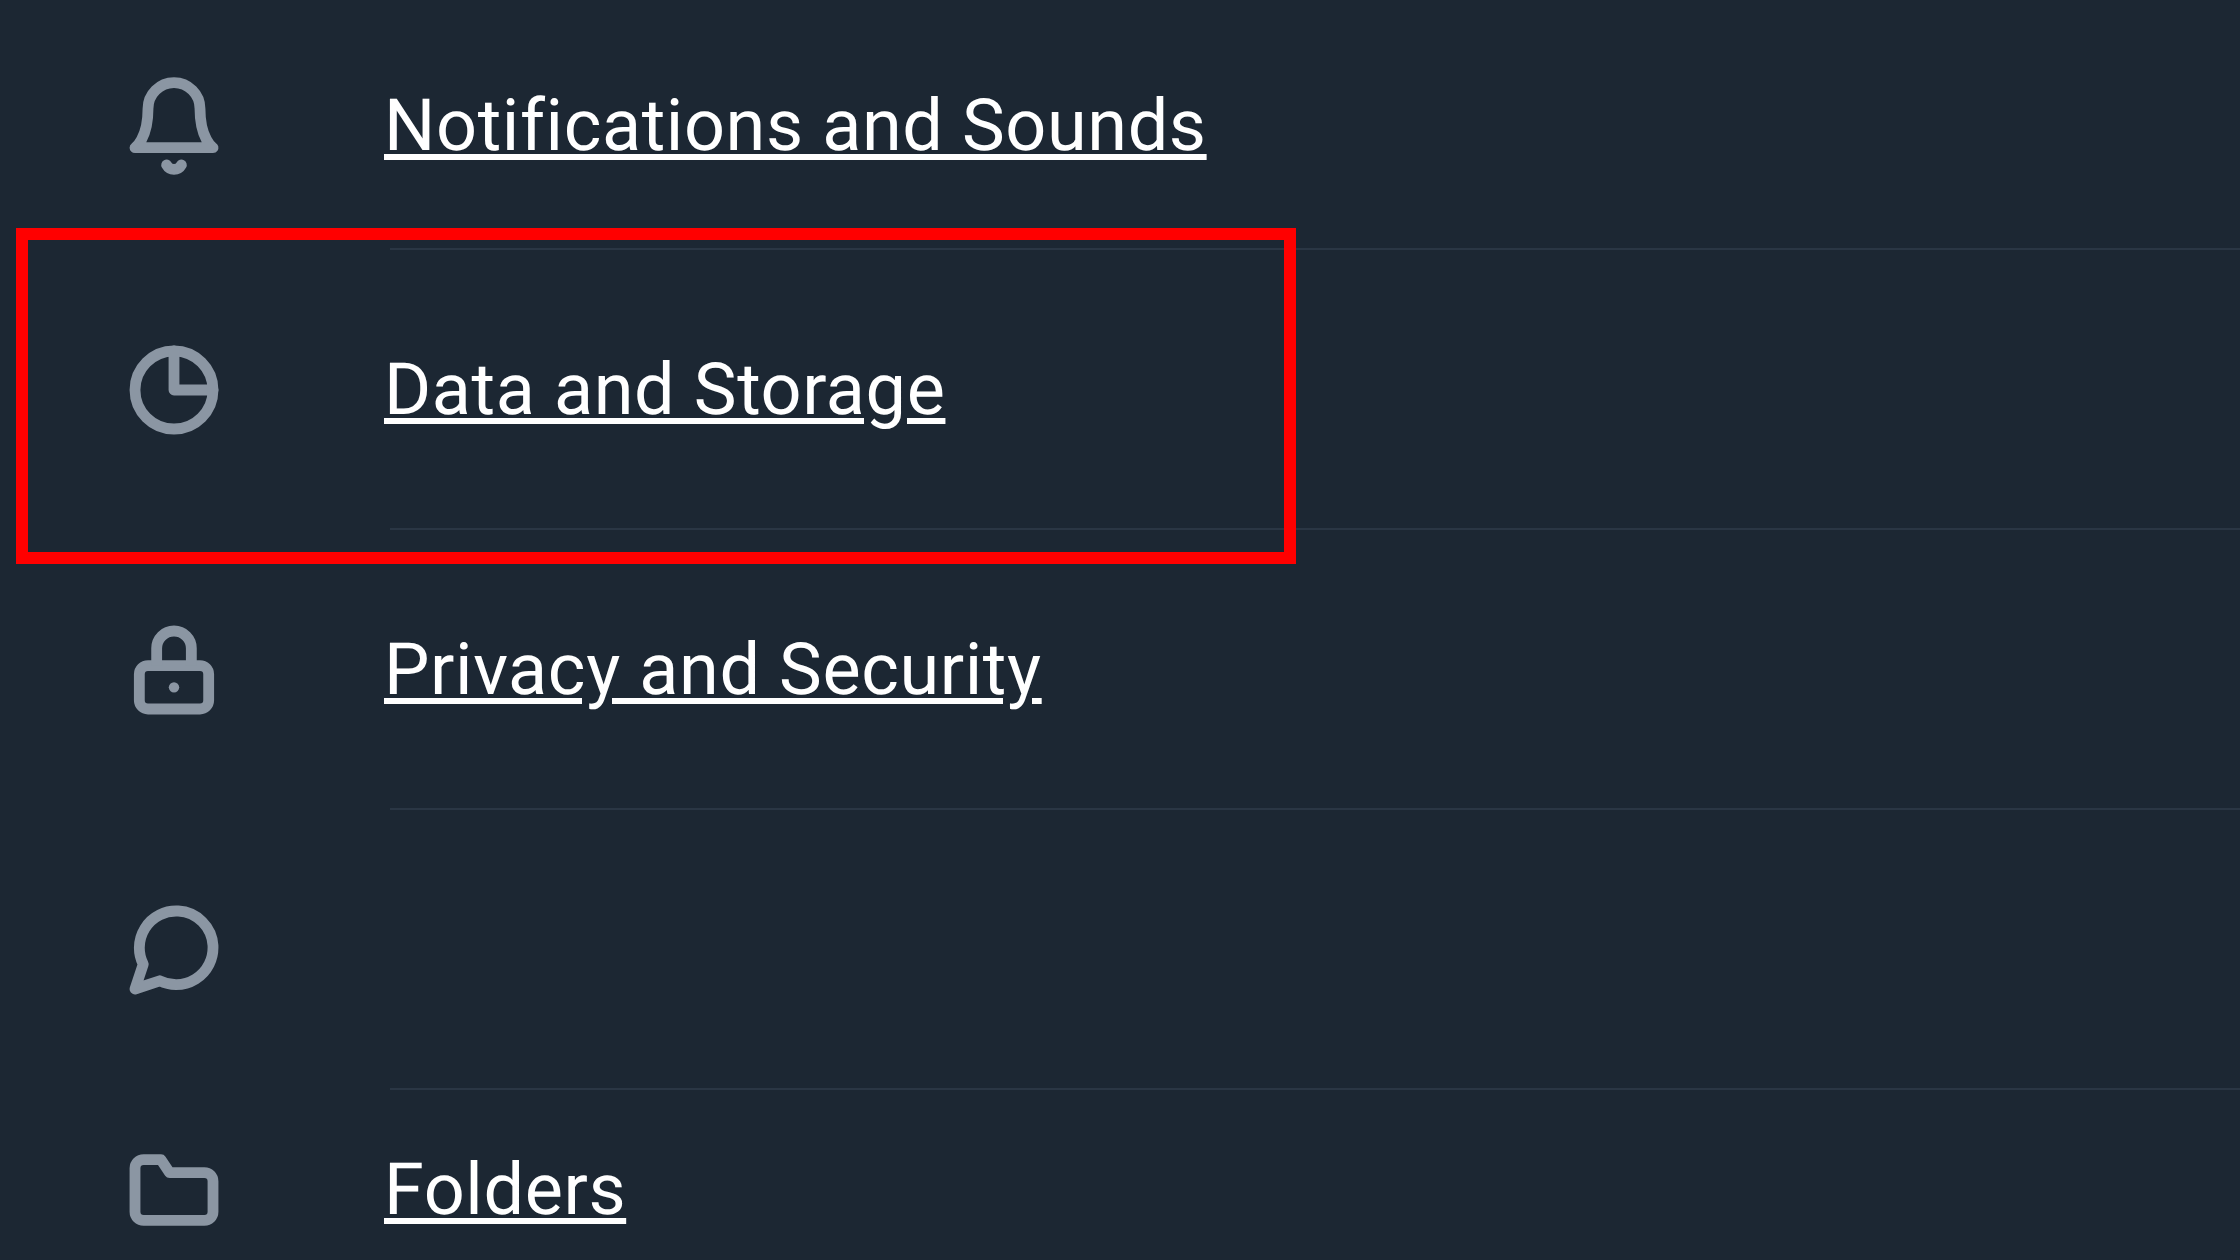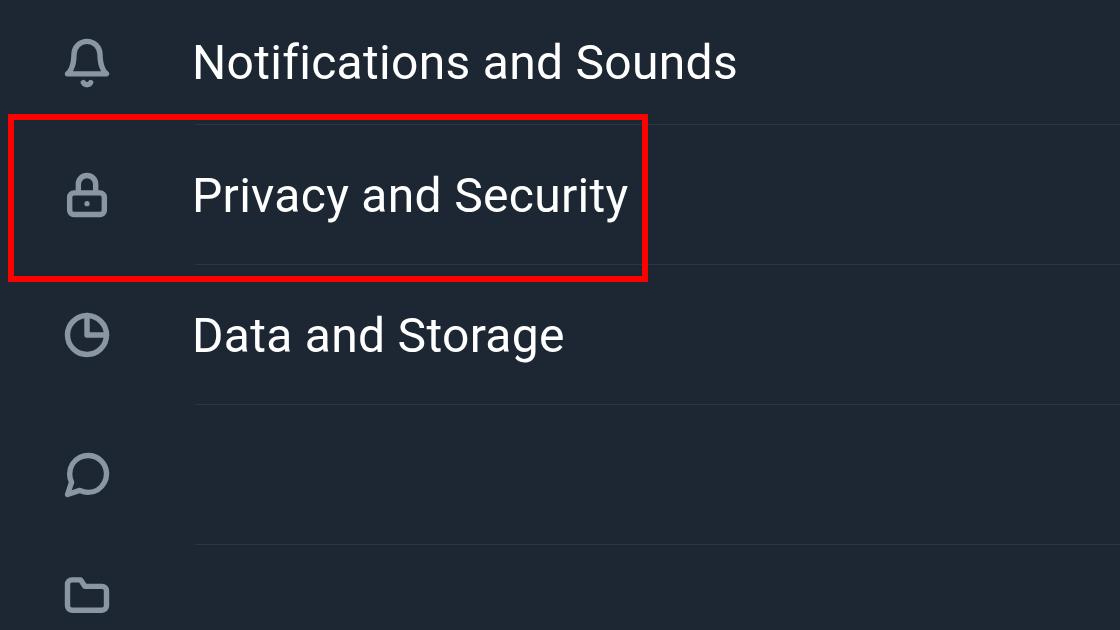--- a/index.html
+++ b/index.html
@@ -42,24 +42,25 @@
     }
     .icon-wrapper svg {
       width: 52px;
       height: 52px;
       stroke: #8b96a3;
       fill: none;
       stroke-width: 2.5;
     }
     .item-label {
       color: #ffffff;
-      font-size: 48px;
+      font-size: 36px;
       font-weight: 400;
       margin-left: 76px;
       letter-spacing: 0.3px;
+      text-decoration: underline;
     }
     .divider {
       position: absolute;
       bottom: 0;
       left: 195px;
       right: 0;
       height: 1px;
       background-color: #2a3644;
     }
     .highlight-box {
@@ -84,52 +85,53 @@
         <path d="M10.3 21a1.94 1.94 0 0 0 3.4 0" stroke-linecap="round"></path>
       </svg>
     </span>
     <span class="item-label">Notifications and Sounds</span>
     <div class="divider"></div>
   </div>
 
   <div class="settings-item">
     <span class="icon-wrapper">
       <svg viewBox="0 0 24 24">
+        <circle cx="12" cy="12" r="9"></circle>
+        <path d="M12 3 L12 12 L21 12" stroke-linecap="round" stroke-linejoin="round"></path>
+      </svg>
+    </span>
+    <span class="item-label">Data and Storage</span>
+    <div class="divider"></div>
+  </div>
+
+  <div class="settings-item">
+    <span class="icon-wrapper">
+      <svg viewBox="0 0 24 24">
         <rect x="4" y="11" width="16" height="10" rx="2" ry="2"></rect>
         <path d="M8 11V7a4 4 0 0 1 8 0v4"></path>
         <circle cx="12" cy="16" r="1.2" fill="#8b96a3" stroke="none"></circle>
       </svg>
     </span>
     <span class="item-label">Privacy and Security</span>
-    <div class="divider"></div>
-  </div>
-
-  <div class="settings-item">
-    <span class="icon-wrapper">
-      <svg viewBox="0 0 24 24">
-        <circle cx="12" cy="12" r="9"></circle>
-        <path d="M12 3 L12 12 L21 12" stroke-linecap="round" stroke-linejoin="round"></path>
-      </svg>
-    </span>
-    <span class="item-label">Data and Storage</span>
     <div class="divider"></div>
   </div>
 
   <div class="settings-item">
     <span class="icon-wrapper">
       <svg viewBox="0 0 24 24">
         <path d="M21 11.5a8.38 8.38 0 0 1-.9 3.8 8.5 8.5 0 0 1-7.6 4.7 8.38 8.38 0 0 1-3.8-.9L3 21l1.9-5.7a8.38 8.38 0 0 1-.9-3.8 8.5 8.5 0 0 1 4.7-7.6 8.38 8.38 0 0 1 3.8-.9h.5a8.48 8.48 0 0 1 8 8v.5z" stroke-linejoin="round"></path>
       </svg>
     </span>
     <div class="divider"></div>
   </div>
 
   <div class="settings-item">
     <span class="icon-wrapper">
       <svg viewBox="0 0 24 24">
         <path d="M3 7a2 2 0 0 1 2-2h4l2 3h8a2 2 0 0 1 2 2v7a2 2 0 0 1-2 2H5a2 2 0 0 1-2-2V7z" stroke-linejoin="round"></path>
       </svg>
     </span>
+    <span class="item-label">Folders</span>
   </div>
 
 </div>
 
 <div class="highlight-box"></div>
 
 </body></html>

